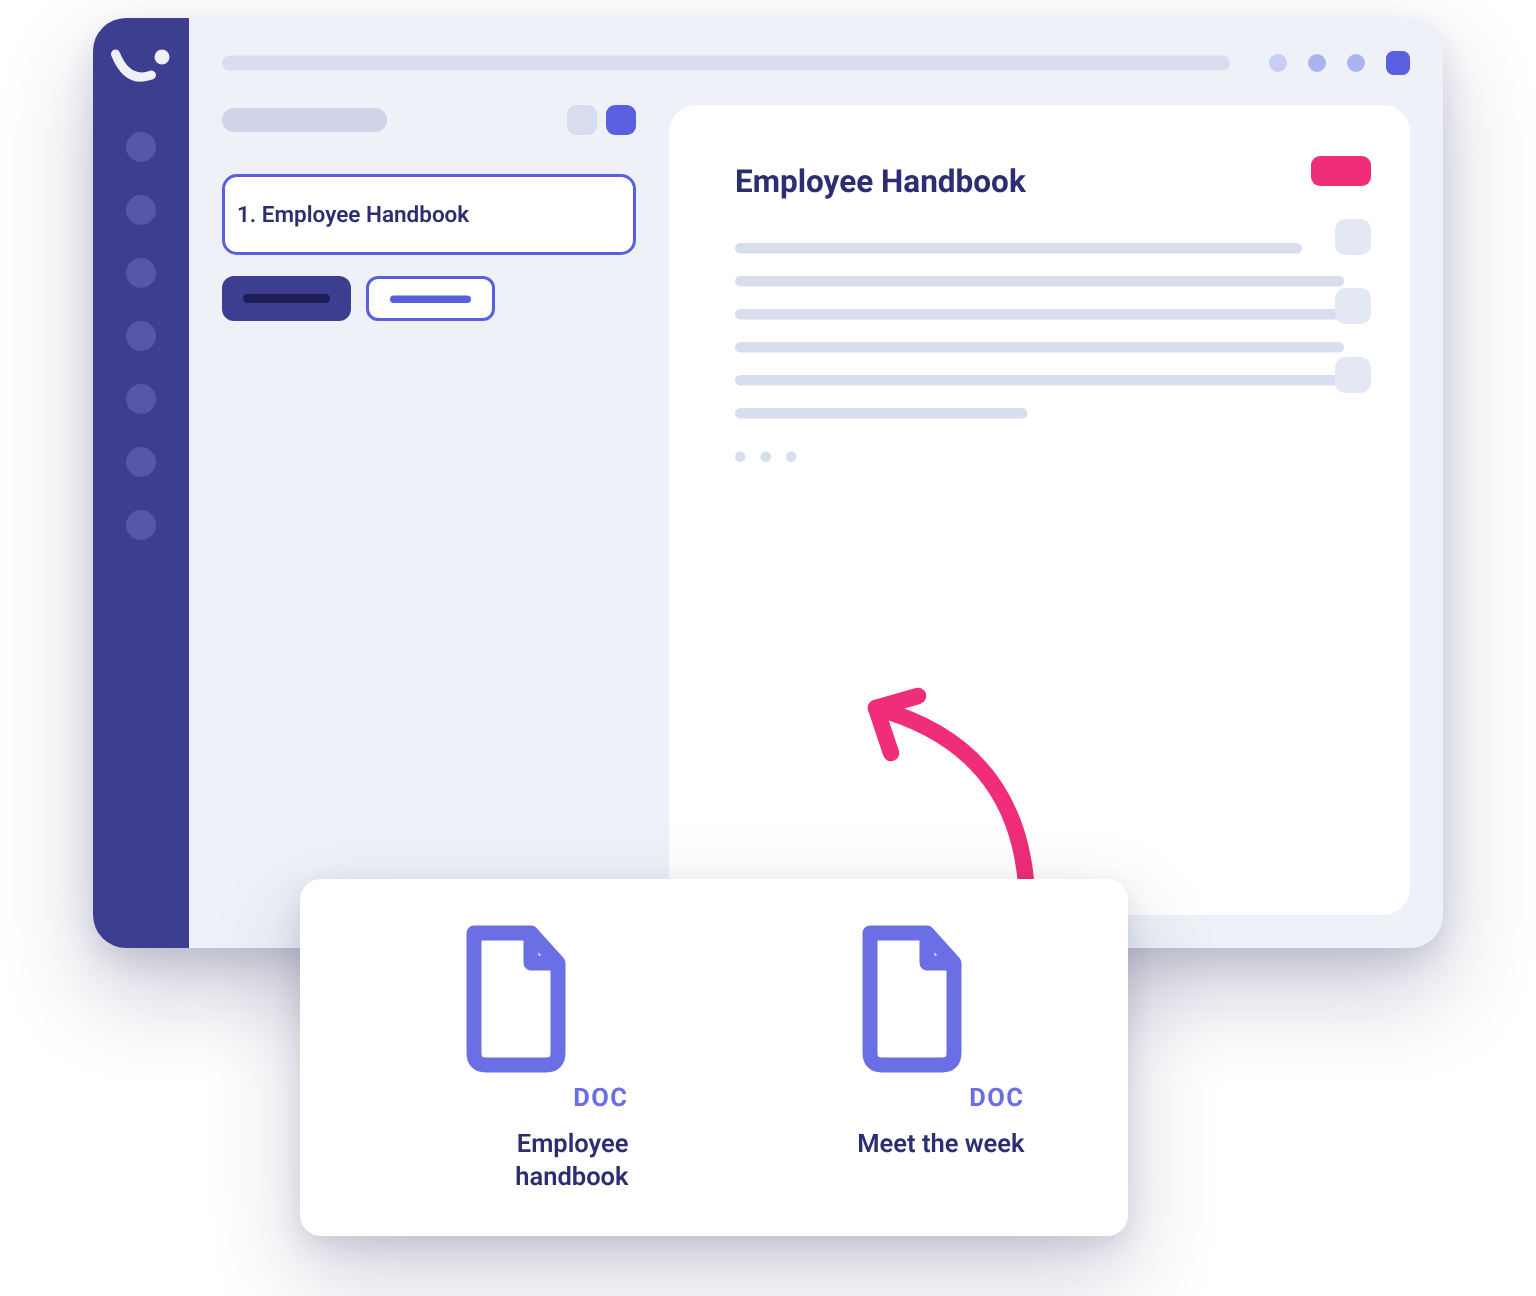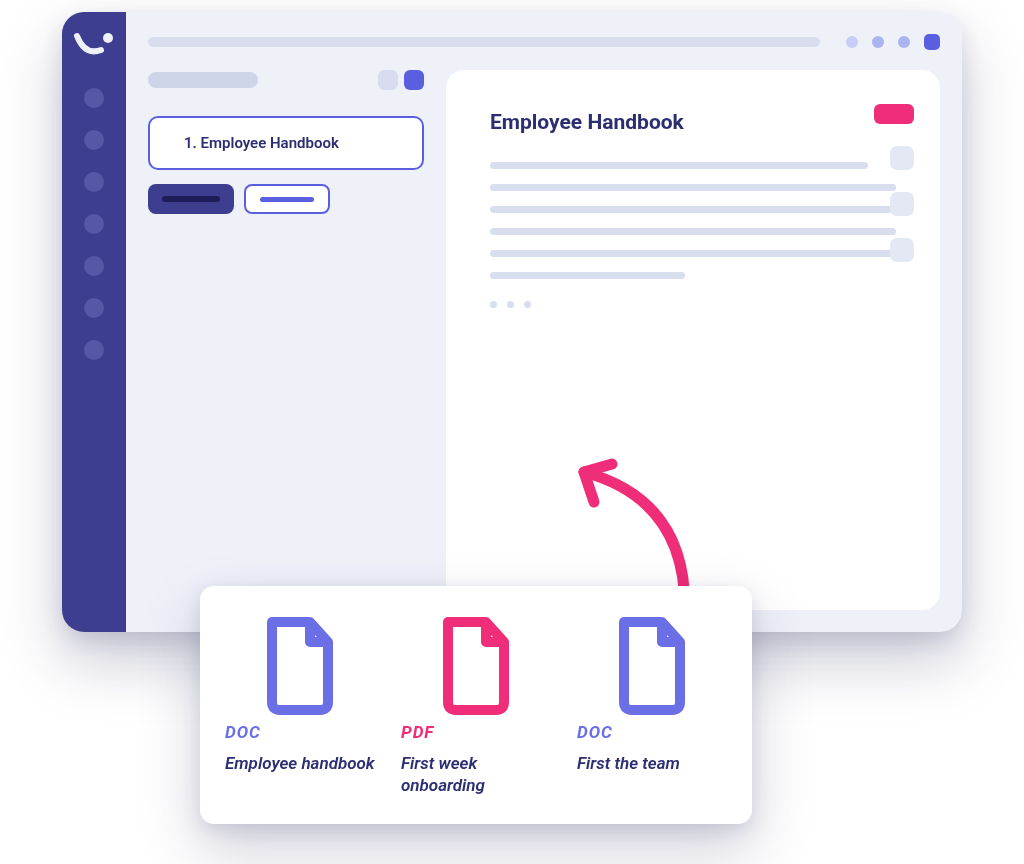--- a/index.html
+++ b/index.html
@@ -73,21 +73,21 @@
     width: 110px; height: 16px; border-radius: 8px; background: #cfd5e8;
   }
   .lp-toggle { display:flex; gap:6px; }
   .lp-toggle .tg { width:20px;height:20px;border-radius:6px; }
   .lp-toggle .tg.off { background:#d7dcee; }
   .lp-toggle .tg.on  { background:#5a5fe0; }
 
   .nav-card {
     width: 100%;
     border-radius: 10px;
-    padding: 16px 34px;
+    padding: 16px 8px;
     font-size: 15px;
     font-weight: 600;
     color: #2c2e72;
     background: #ffffff;
     border: 2px solid #d7dcee;
     margin-bottom: 14px;
     cursor: pointer;
   }
   .nav-card.active { border-color: #5a5fe0; }
 
@@ -147,23 +147,22 @@
     width: 552px;
     background: #ffffff;
     border-radius: 14px;
     box-shadow: 0 26px 60px rgba(40,40,90,0.22), 0 6px 18px rgba(40,40,90,0.12);
     padding: 30px 12px 28px;
     display: flex;
     justify-content: space-around;
   }
   .file-item {
     width: 150px;
-    text-align: left;
+    text-align: right;
     cursor: pointer;
-    font-style: italic;
   }
   .file-icon {
     width: 92px; height: 100px; margin: 0 auto;
     position: relative;
   }
   .file-label {
     margin-top: 6px;
     font-size: 17px; font-weight: 700;
     letter-spacing: 1px;
   }
@@ -260,34 +259,24 @@
     <div class="file-icon">
       <svg viewBox="0 0 92 100" width="92" height="100">
         <path d="M18 6 H56 L74 26 V86 Q74 94 66 94 H26 Q18 94 18 86 Z" fill="none" stroke="#6a6fe6" stroke-width="10" stroke-linejoin="round"></path>
         <path d="M56 6 V26 H74" fill="none" stroke="#6a6fe6" stroke-width="10" stroke-linejoin="round"></path>
       </svg>
     </div>
     <div class="file-label c-indigo">DOC</div>
     <div class="file-caption">Employee handbook</div>
   </div>
 
-  <div class="file-item">
-    <div class="file-icon">
-      <svg viewBox="0 0 92 100" width="92" height="100">
-        <path d="M18 6 H56 L74 26 V86 Q74 94 66 94 H26 Q18 94 18 86 Z" fill="none" stroke="#ef2d78" stroke-width="10" stroke-linejoin="round"></path>
-        <path d="M56 6 V26 H74" fill="none" stroke="#ef2d78" stroke-width="10" stroke-linejoin="round"></path>
-      </svg>
-    </div>
-    <div class="file-label c-pink">PDF</div>
-    <div class="file-caption">First week onboarding</div>
-  </div>
 
   <div class="file-item">
     <div class="file-icon">
       <svg viewBox="0 0 92 100" width="92" height="100">
         <path d="M18 6 H56 L74 26 V86 Q74 94 66 94 H26 Q18 94 18 86 Z" fill="none" stroke="#6a6fe6" stroke-width="10" stroke-linejoin="round"></path>
         <path d="M56 6 V26 H74" fill="none" stroke="#6a6fe6" stroke-width="10" stroke-linejoin="round"></path>
       </svg>
     </div>
     <div class="file-label c-indigo">DOC</div>
-    <div class="file-caption">First the team</div>
+    <div class="file-caption">Meet the week</div>
   </div>
 </div>
 
 </body></html>

